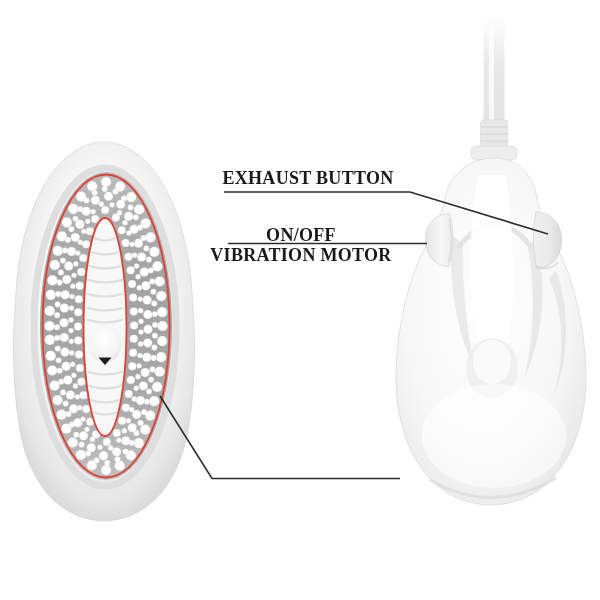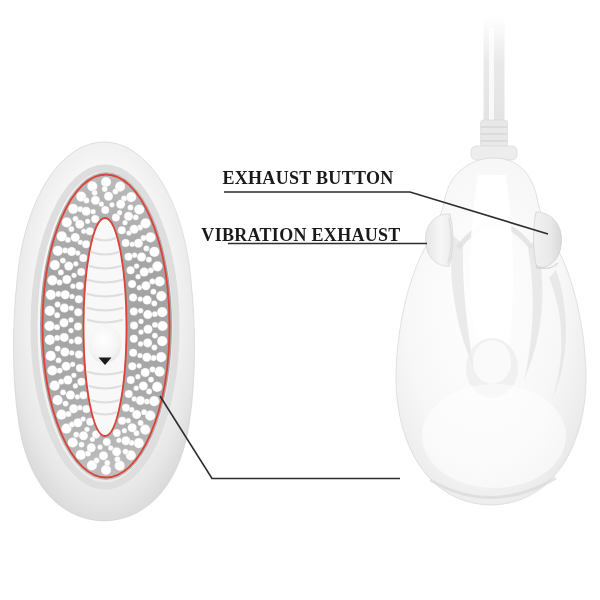--- a/index.html
+++ b/index.html
@@ -364,15 +364,16 @@
       <polyline class="leader" points="224,192 410,192 548,234"></polyline>
       <line class="leader" x1="228" y1="243.5" x2="427" y2="243.5"></line>
       <polyline class="leader" points="400,478.5 212,478.5 160,396"></polyline>
     </g>
   </svg>
 
   <div class="label" id="label-exhaust">
     <span>EXHAUST BUTTON</span>
   </div>
   <div class="label" id="label-onoff">
-    <span>VIBRATION EXHAUST</span>
+    <span>ON/OFF</span>
+    <span>VIBRATION MOTOR</span>
   </div>
 </div>
 
 </body></html>

